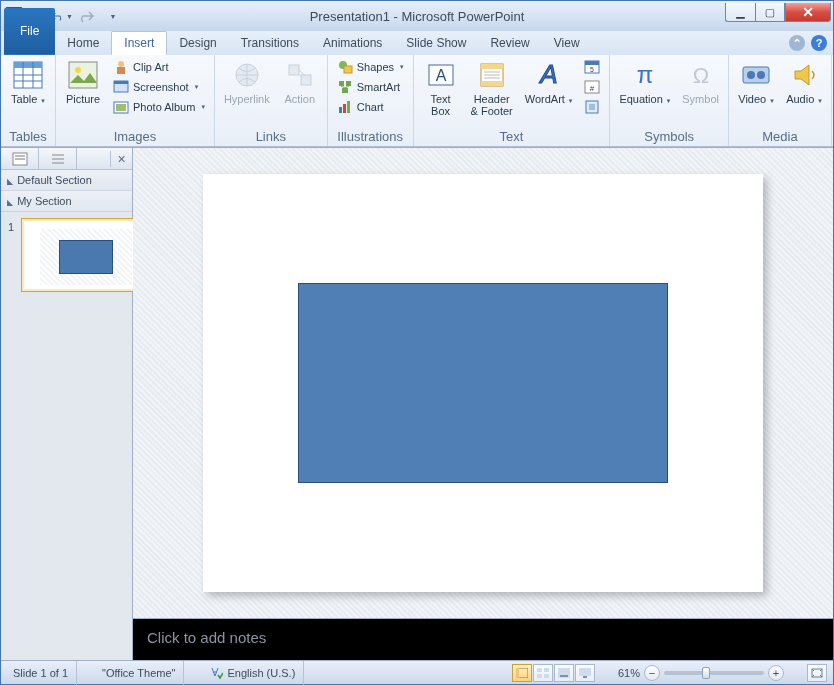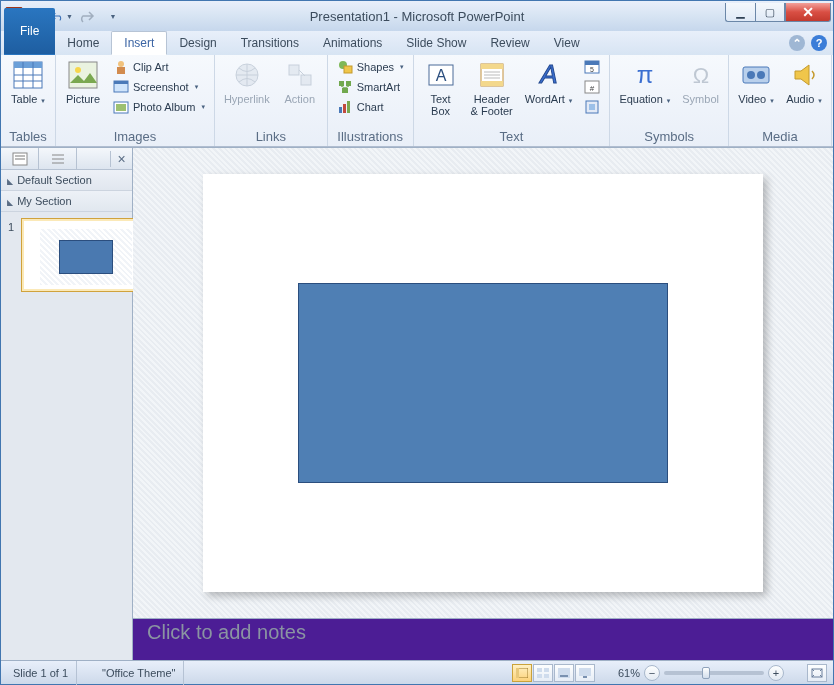--- a/index.html
+++ b/index.html
@@ -53,21 +53,21 @@
 .thumb{width:118px;height:74px;border:1px solid #d0a23c;background:#fff;position:relative;box-shadow:0 0 0 2px #fbe9b8 inset;}
 .thumb .num{position:absolute;left:-14px;top:2px;font-size:11px;color:#3c4c5d;}
 .thumb .slideprev{position:absolute;left:18px;right:6px;top:10px;bottom:6px;background:repeating-linear-gradient(45deg,#f1f4f8,#f1f4f8 2px,#fff 2px,#fff 4px);display:flex;align-items:center;justify-content:center;}
 .thumb .slideprev .rect{width:54px;height:34px;background:#4a79b0;border:1px solid #2b4e7e;}
 .thumbwrap-outer{padding-left:14px;}
 
 .editwrap{flex:1;display:flex;flex-direction:column;}
 .slidearea{flex:1;background:repeating-linear-gradient(45deg,#e8ecf1,#e8ecf1 2px,#f2f5f8 2px,#f2f5f8 4px);display:flex;align-items:center;justify-content:center;position:relative;}
 .slide{width:560px;height:418px;background:#fff;box-shadow:4px 4px 8px rgba(0,0,0,0.25);display:flex;align-items:center;justify-content:center;}
 .slide .shape{width:370px;height:200px;background:#4f7fb4;border:1.5px solid #2b4e7e;}
-.notes{height:42px;background:#4c1d95;border-top:1px solid #9fb0c5;padding:2px 14px;color:#8a94a2;font-size:20px;}
+.notes{height:42px;background:#000000;border-top:1px solid #9fb0c5;padding:10px 14px;color:#8a94a2;font-size:15px;}
 
 
 .status{height:24px;background:linear-gradient(#e8effa,#cdd9ea);border-top:1px solid #9fb0c5;display:flex;align-items:center;font-size:11px;color:#3c4c5d;padding:0 4px;gap:17px;}
 .status .cell{padding:0 8px;border-right:1px solid #b5c2d4;height:24px;display:flex;align-items:center;gap:4px;}
 .status .viewbtns{margin-left:auto;display:flex;align-items:center;gap:1px;}
 .status .vb{width:20px;height:18px;border:1px solid #a9b8cc;background:linear-gradient(#fdfefe,#e6edf6);display:flex;align-items:center;justify-content:center;font-size:10px;}
 .status .vb.active{background:linear-gradient(#fff1c4,#fcd27a);border-color:#caa23a;}
 .status .zoom{display:flex;align-items:center;gap:4px;margin:0 6px;}
 .status .track{width:100px;height:4px;background:#b6c2d3;position:relative;border-radius:2px;}
 .status .track .thumb2{position:absolute;left:38px;top:-4px;width:8px;height:12px;background:linear-gradient(#fdfefe,#d3deec);border:1px solid #8fa2bb;border-radius:2px;}
@@ -412,20 +412,29 @@
           <div class="shape"></div>
         </div>
       </div>
       <div class="notes">Click to add notes</div>
     </div>
   </div>
 
   <div class="status">
     <div class="cell">Slide 1 of 1</div>
     <div class="cell">"Office Theme"</div>
+    <div class="cell">
+      <span>
+          <svg width="14" height="14">
+            <path d="M3 2 L6 10 L9 2 M4 6 H8" stroke="#4a79b8" fill="none"></path>
+            <path d="M9 9 L11 12 L14 7" stroke="#3a9840" fill="none" stroke-width="1.5"></path>
+          </svg>
+        </span>
+      <span>English (U.S.)</span>
+    </div>
     <div class="viewbtns">
       <div class="vb active">
           <svg width="12" height="10">
             <rect x="0" y="0" width="12" height="10" fill="none" stroke="#9c7a2c"></rect>
             <rect x="0" y="0" width="3" height="10" fill="#e8c87a"></rect>
           </svg>
         </div>
       <div class="vb">
           <svg width="12" height="10">
             <rect x="0" y="0" width="5" height="4" fill="#cfdced"></rect>

